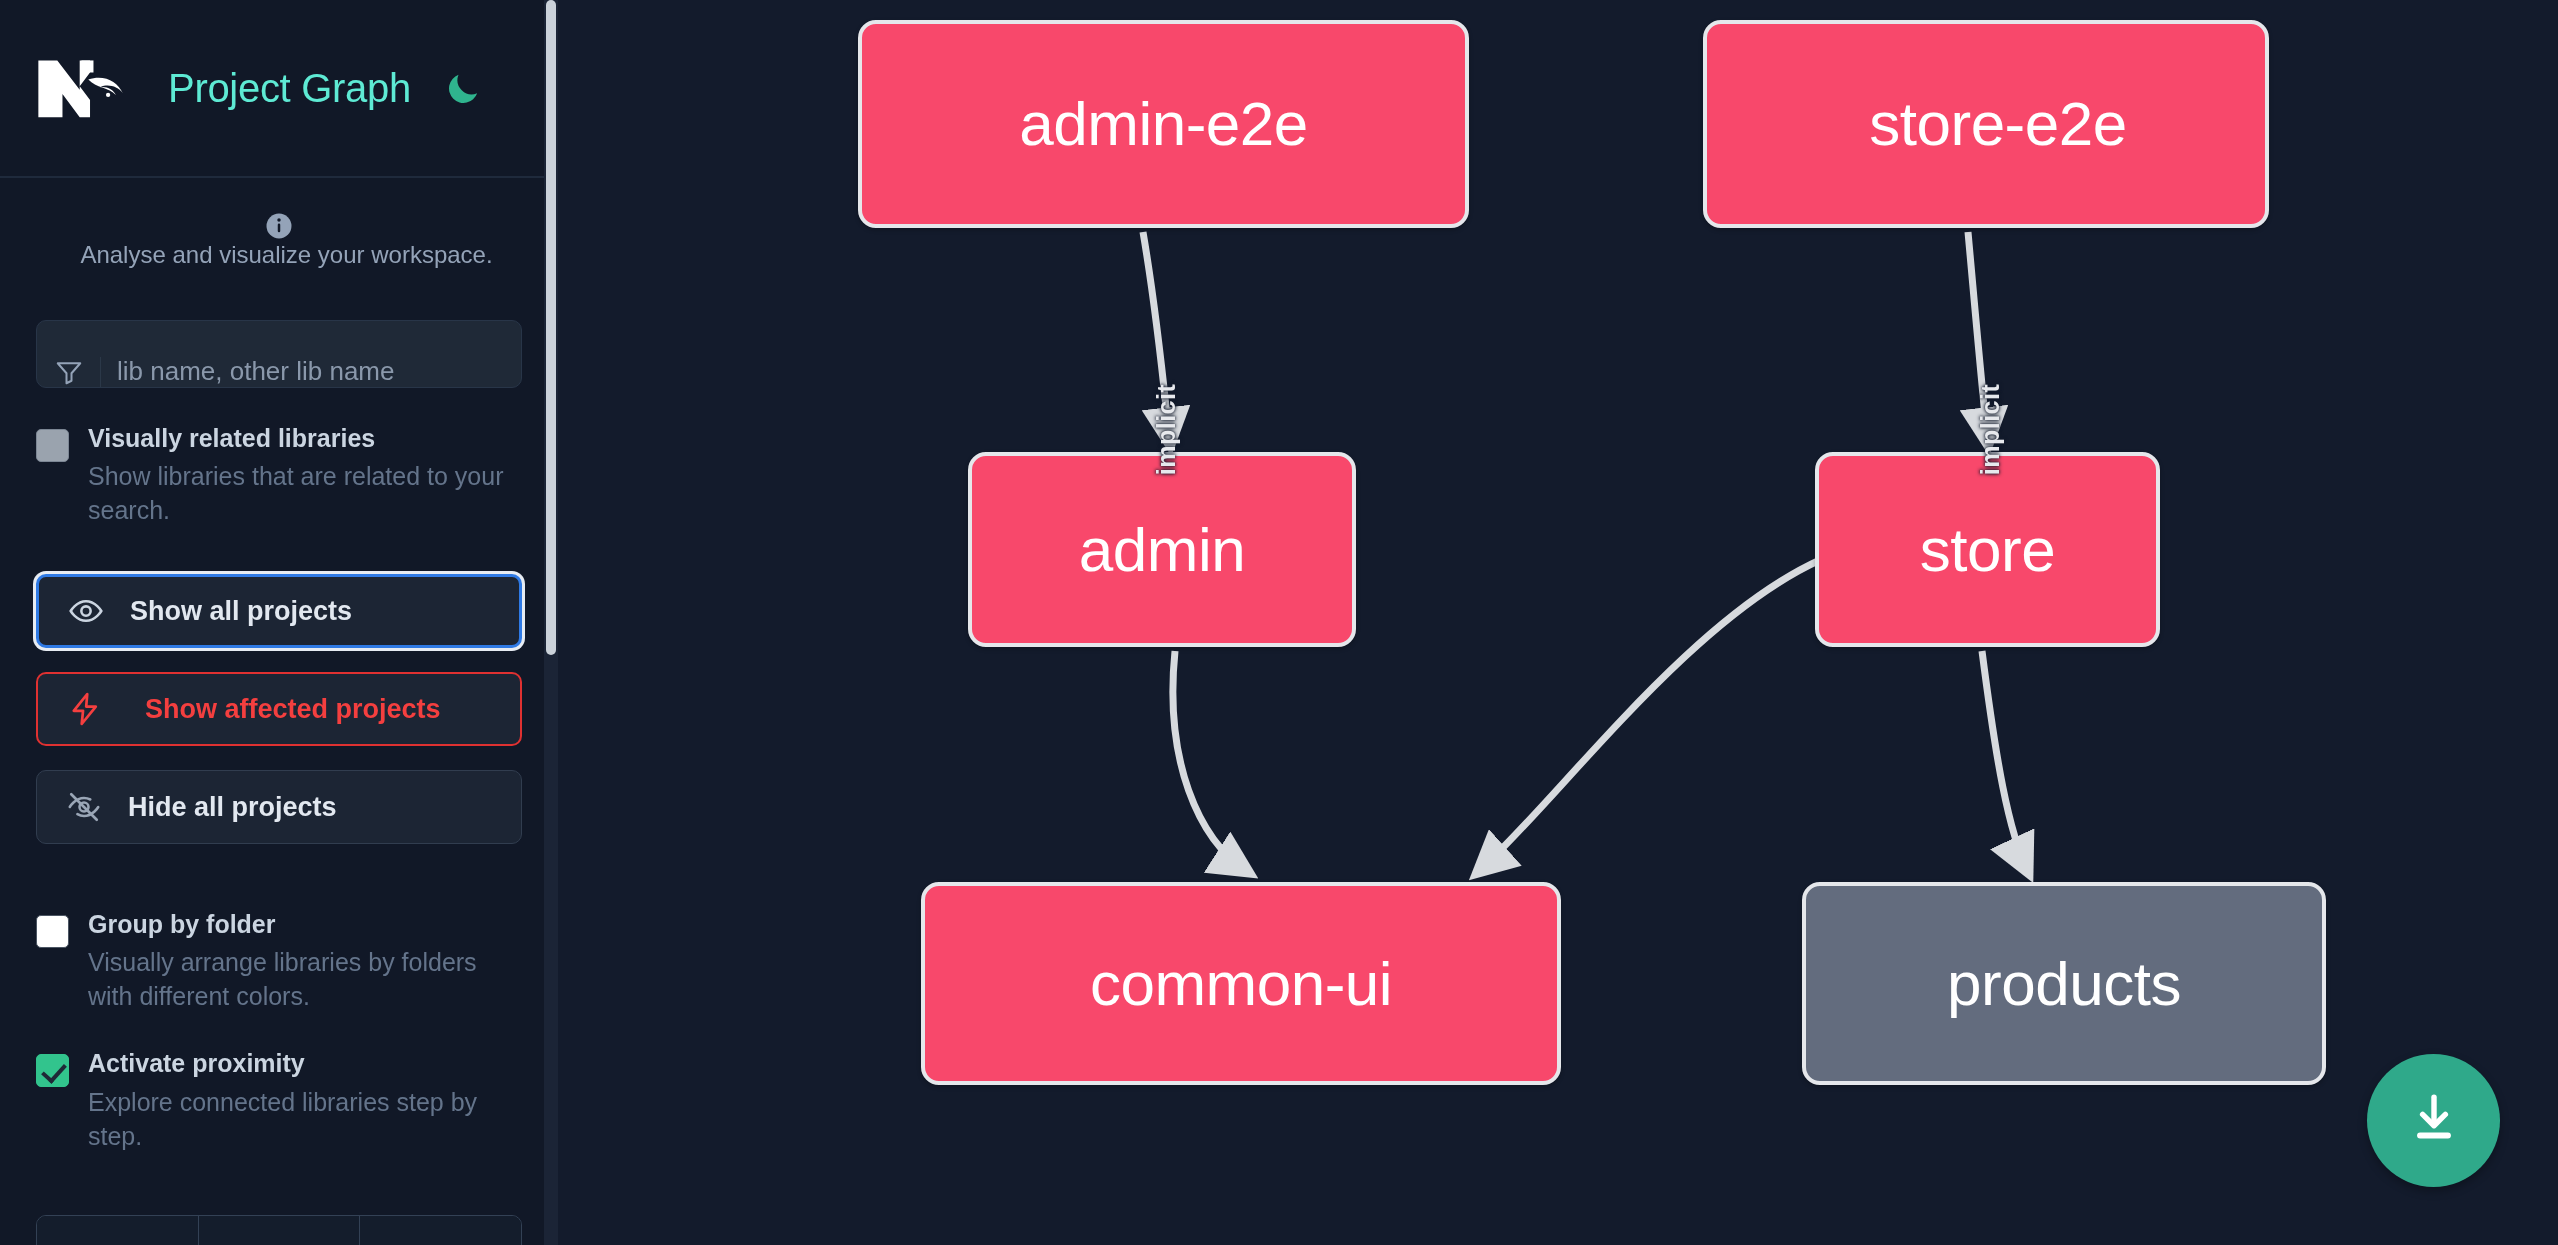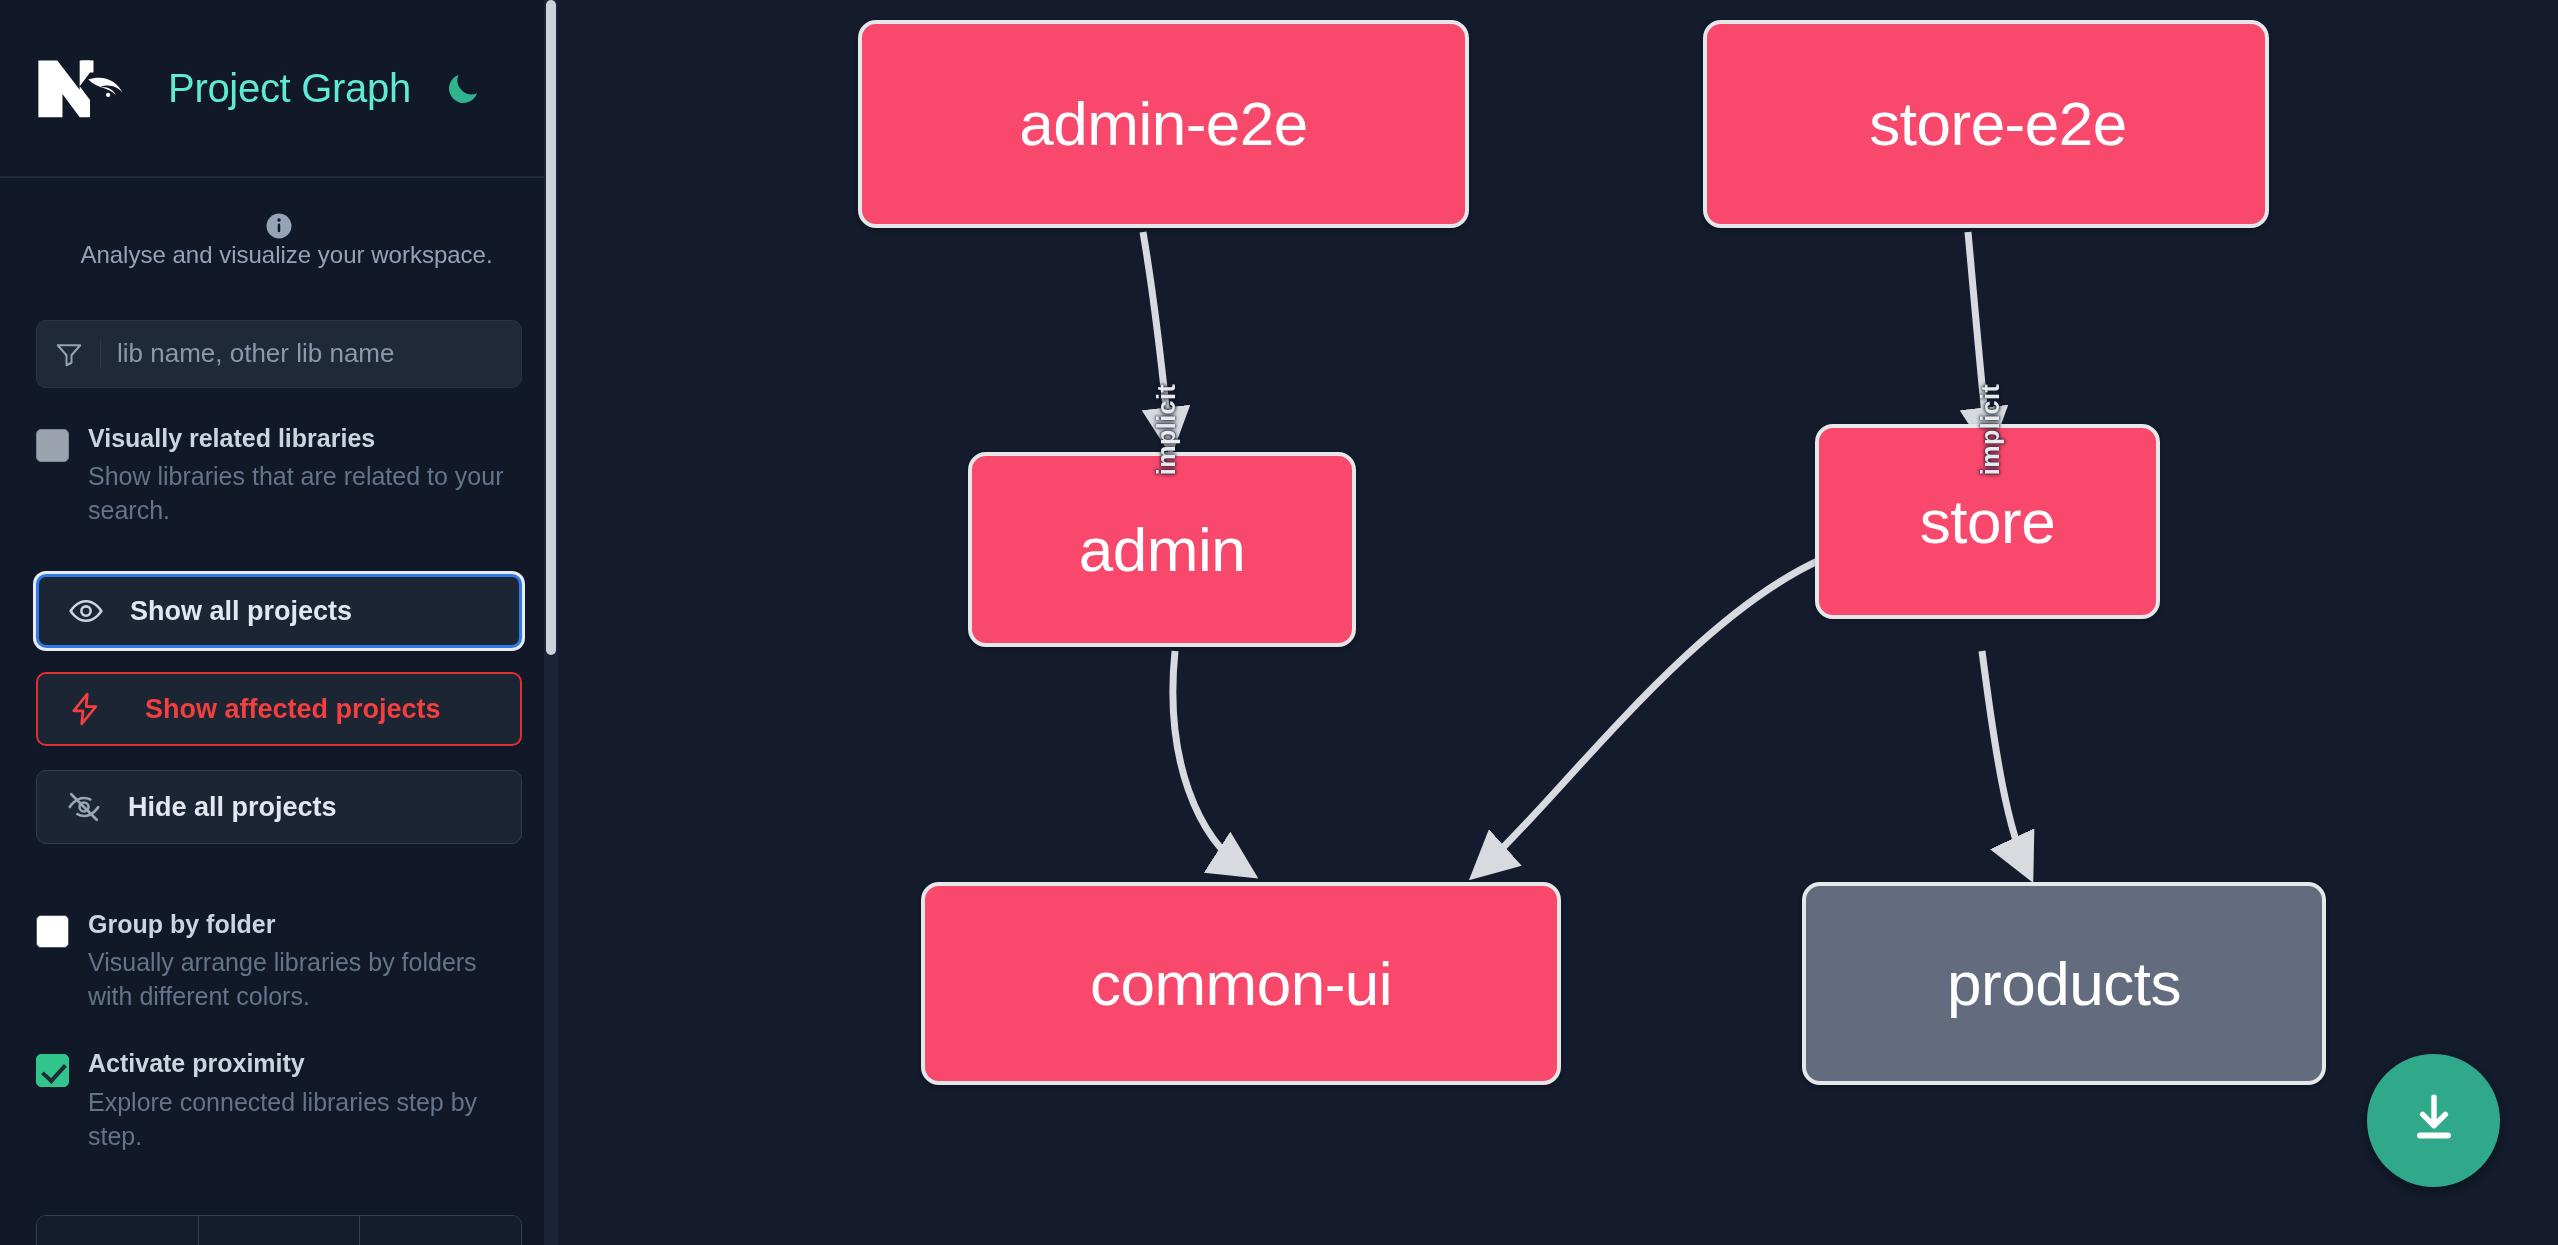--- a/index.html
+++ b/index.html
@@ -48,21 +48,21 @@
   }
   .info-icon { flex: 0 0 auto; width: 30px; height: 30px; }
   .side-tagline-text {
     color: #94a3b8; font-size: 24px; margin-left: 15px; line-height: 1.2;
   }
 
   
   .search-wrap {
     margin: 50px 36px 0 36px;
     height: 68px;
-    display: flex; align-items: center;
+    display: flex; align-items: flex-end;
     background: #1f2937;
     border-radius: 10px;
     border: 1px solid #283548;
     overflow: hidden;
   }
   .search-icon-box {
     width: 64px;
     display: flex; align-items: center; justify-content: center;
     border-right: 1px solid #2b3purple;
     border-right: 1px solid #2b3848;
@@ -325,21 +325,21 @@
     </div>
 
     <div class="node app" style="left:1145px; top:20px; width:566px; height:208px;padding-left:24px;">
       <span>store-e2e</span>
     </div>
 
     <div class="node app" style="left:410px; top:452px; width:388px; height:195px;">
       <span>admin</span>
     </div>
 
-    <div class="node app" style="left:1257px; top:424px; width:345px; height:195px;">
+    <div class="node app" style="left:1257px; top:452px; width:345px; height:195px;">
       <span>store</span>
     </div>
 
     <div class="node app" style="left:363px; top:882px; width:640px; height:203px;">
       <span>common-ui</span>
     </div>
 
     <div class="node lib" style="left:1244px; top:882px; width:524px; height:203px;">
       <span>products</span>
     </div>

